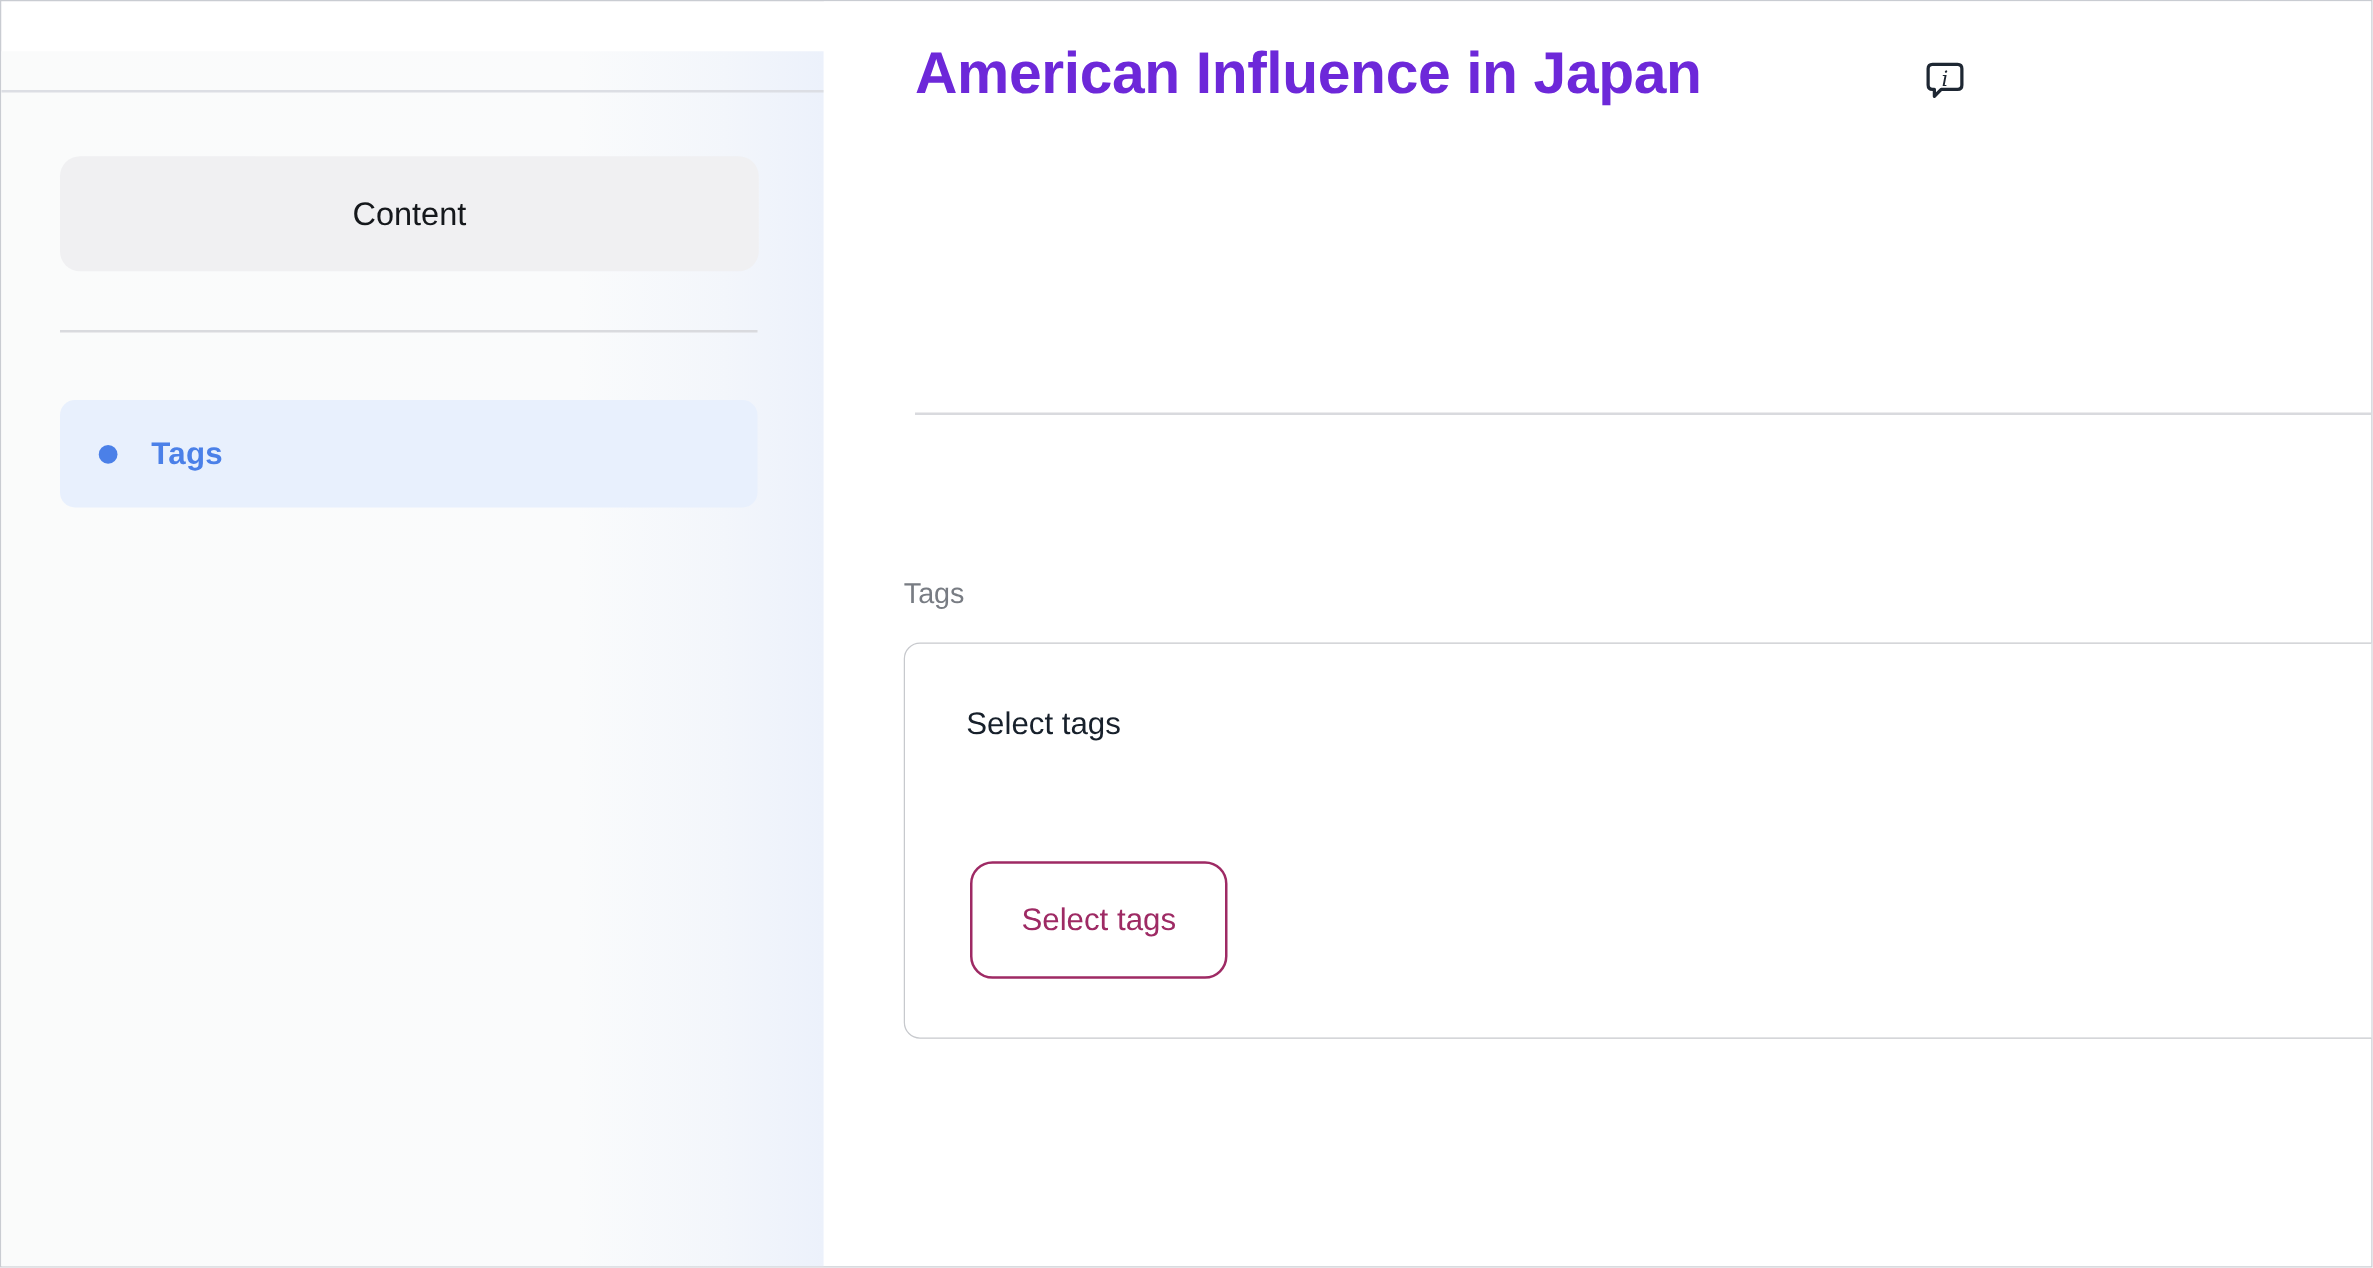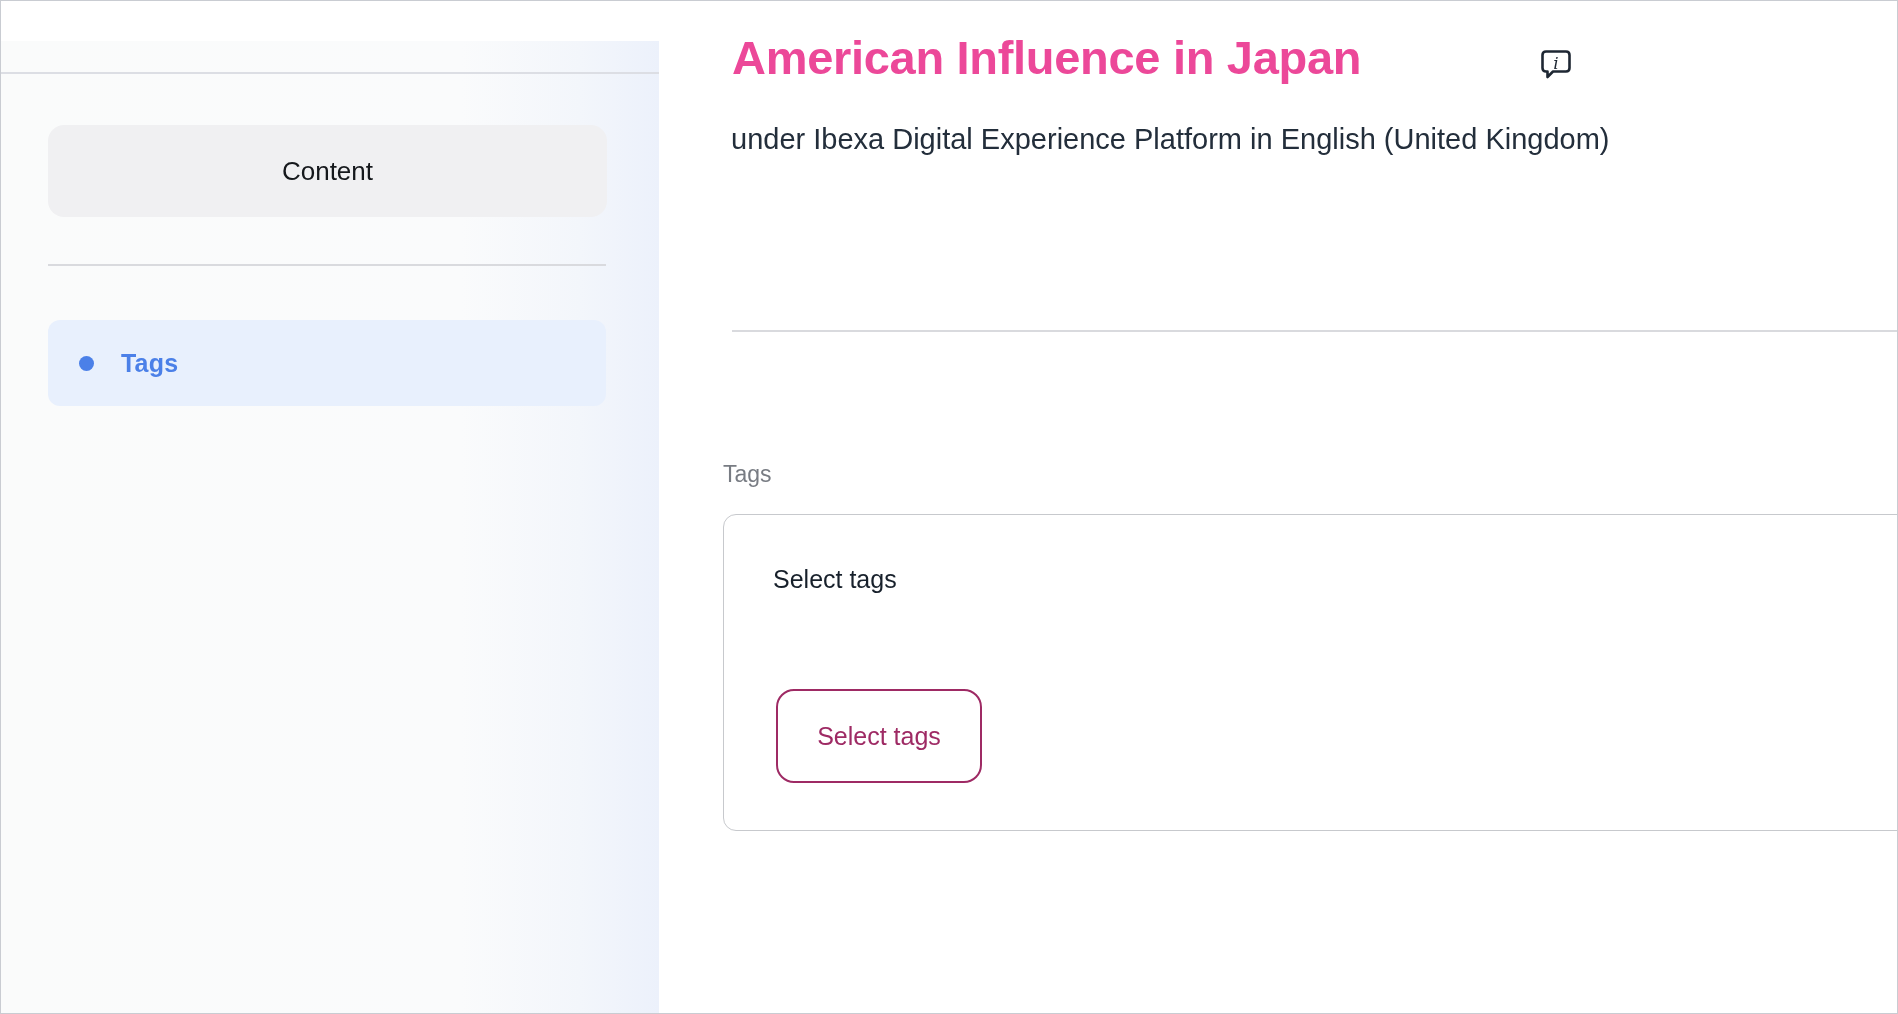--- a/index.html
+++ b/index.html
@@ -94,21 +94,21 @@
     left: 658px; top: 0; right: 0; bottom: 0;
     background: #ffffff;
   }
   .page-title {
     position: absolute;
     left: 73px;  
     top: 29px;
     font-size: 47px;
     line-height: 56px;
     font-weight: 700;
-    color: #ec4899;
+    color: #6d28d9;
     letter-spacing: -0.3px;
     white-space: nowrap;
   }
   .info-icon {
     position: absolute;
     left: 880px;  
     top: 46px;
     width: 34px; height: 34px;
     cursor: pointer;
   }
@@ -192,21 +192,20 @@
 
     <h1 class="page-title">American Influence in Japan</h1>
 
     <span class="info-icon">
       <svg width="34" height="34" viewBox="0 0 34 34" fill="none">
         <path d="M7 4.5 H27 Q30.5 4.5 30.5 8 V21 Q30.5 24.5 27 24.5 H14 L8.5 30 V24.5 H7 Q3.5 24.5 3.5 21 V8 Q3.5 4.5 7 4.5 Z" stroke="#1e2733" stroke-width="2.6" stroke-linejoin="round"></path>
         <text x="17" y="21.5" text-anchor="middle" font-family="DejaVu Serif, serif" font-style="italic" font-size="17" fill="#1e2733">i</text>
       </svg>
     </span>
 
-    <div class="page-subtitle">under Ibexa Digital Experience Platform in English (United Kingdom)</div>
 
     <div class="main-divider"></div>
 
     <div class="field-label">Tags</div>
 
     <div class="field-box">
       <div class="field-value">Select tags</div>
       <button class="select-tags-button">Select tags</button>
     </div>
 

